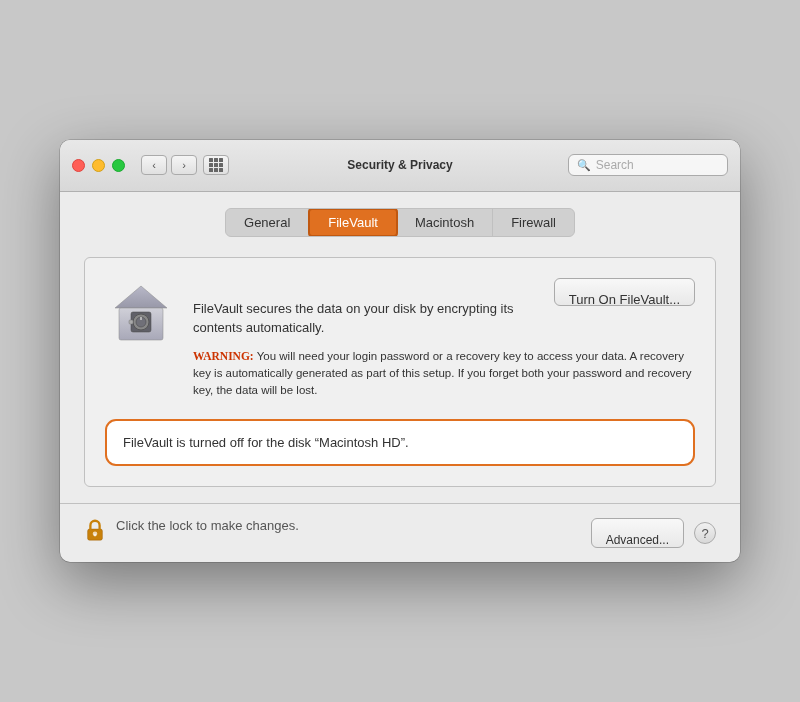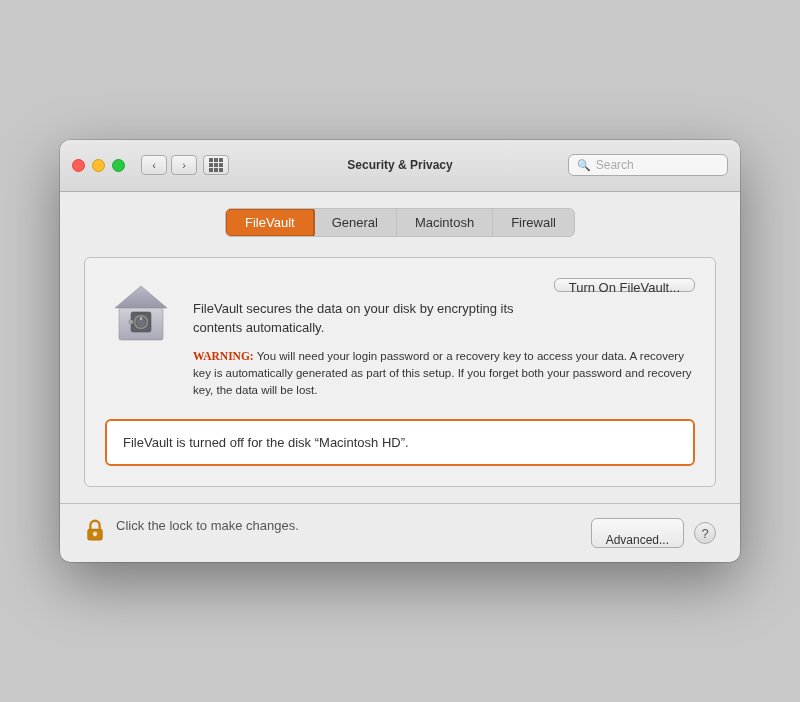--- a/index.html
+++ b/index.html
@@ -240,21 +240,21 @@
       line-height: 1.5;
     }
 
     .warning-label {
       color: #cc3300;
       font-weight: 600;
       font-family: Liberation Serif, serif;
     }
 
     .turn-on-btn {
-      padding: 1px 14px;
+      padding: 13px 14px;
       background: linear-gradient(to bottom, #f8f8f8, #e8e8e8);
       border: 0.5px solid #aaa;
       border-radius: 6px;
       font-size: 13px;
       color: #333;
       cursor: pointer;
       white-space: nowrap;
       height: 14px;
       align-self: flex-start;
       margin-left: auto;
@@ -263,21 +263,21 @@
 
     .description-row {
       display: flex;
       justify-content: space-between;
       align-items: flex-start;
     }
 
     
     .status-box {
       border: 2px solid #e07020;
-      border-radius: 6px;
+      border-radius: 11px;
       padding: 14px 16px;
       background: white;
       margin-top: 4px;
     }
 
     .status-text {
       font-size: 13px;
       color: #333;
     }
 
@@ -368,22 +368,22 @@
     <div class="titlebar-title">Security &amp; Privacy</div>
     <div class="search-box">
       <span class="search-icon-svg">🔍</span>
       <span class="search-placeholder">Search</span>
     </div>
   </div>
 
   <div class="content">
 
     <div class="tabs">
+      <button class="tab">General</button>
       <button class="tab active">FileVault</button>
-      <button class="tab">General</button>
       <button class="tab">Macintosh</button>
       <button class="tab">Firewall</button>
     </div>
 
     <div class="panel">
       <div class="panel-top">
 
         <div class="filevault-icon">
           <svg class="vault-svg" viewBox="0 0 64 64" xmlns="http://www.w3.org/2000/svg">
 

